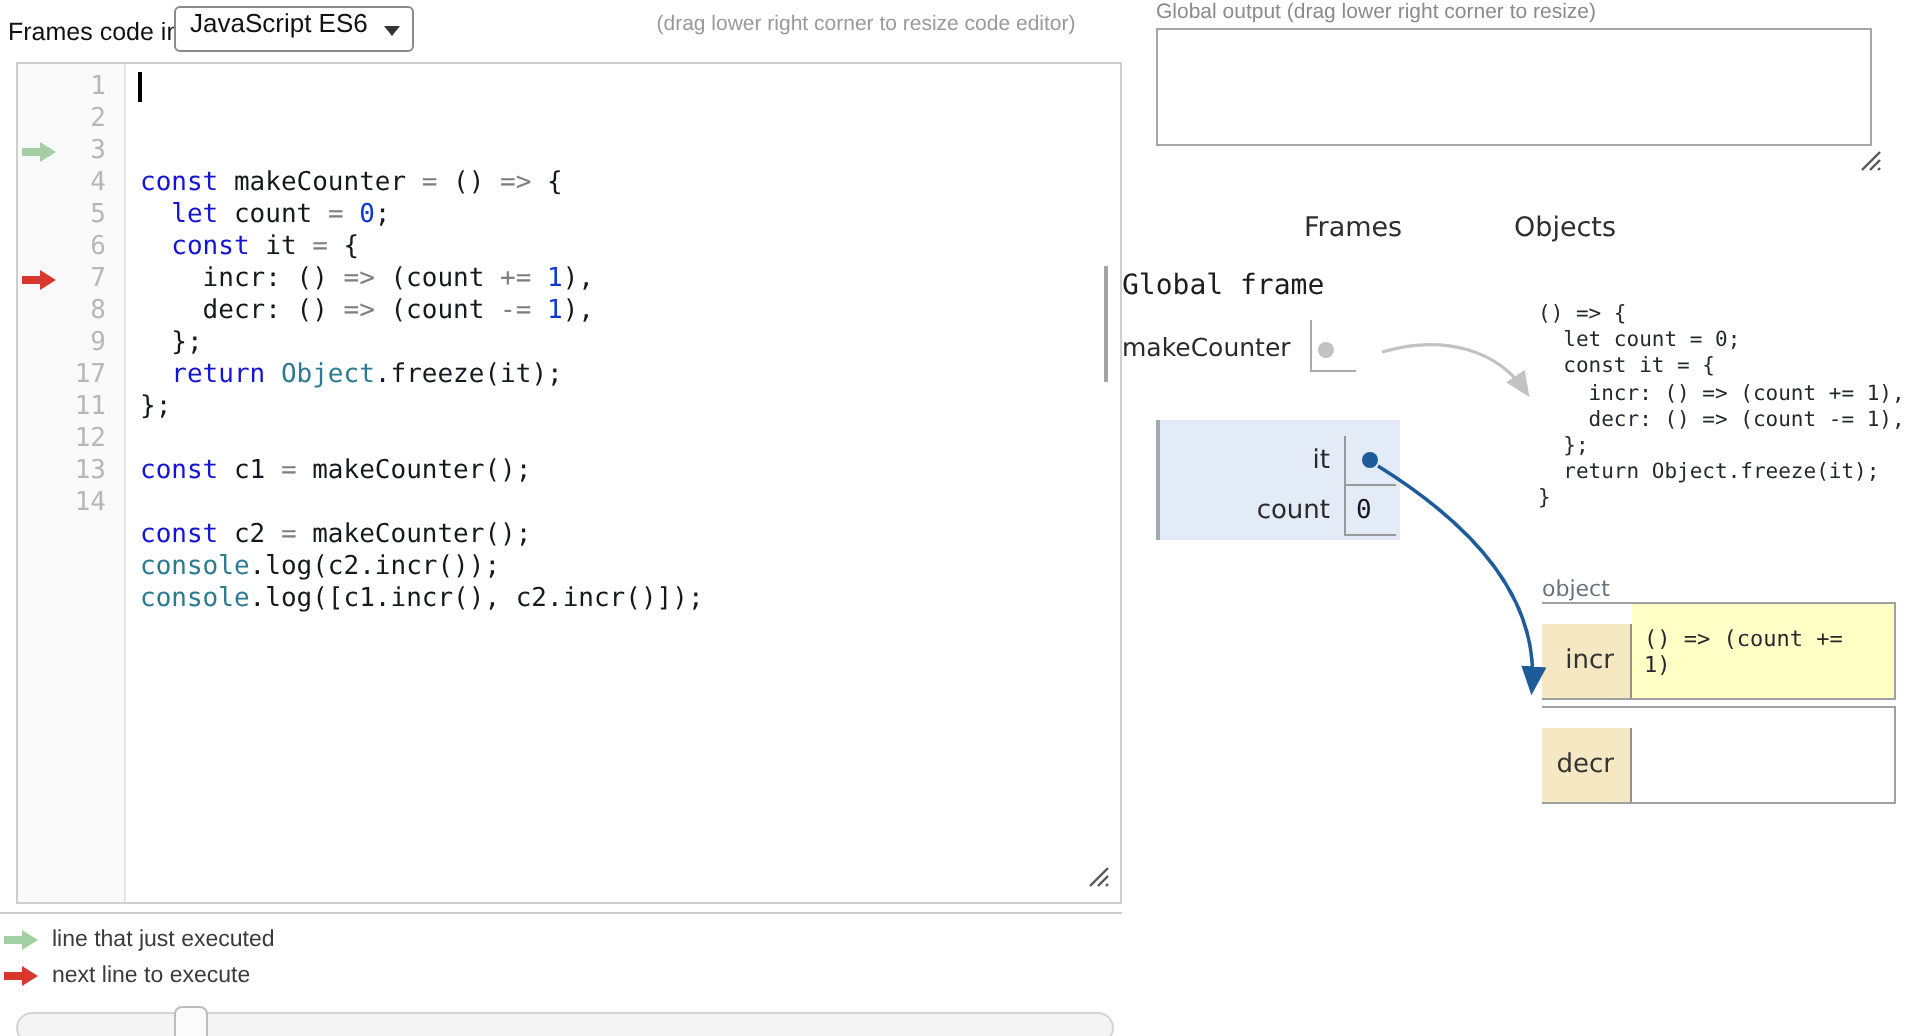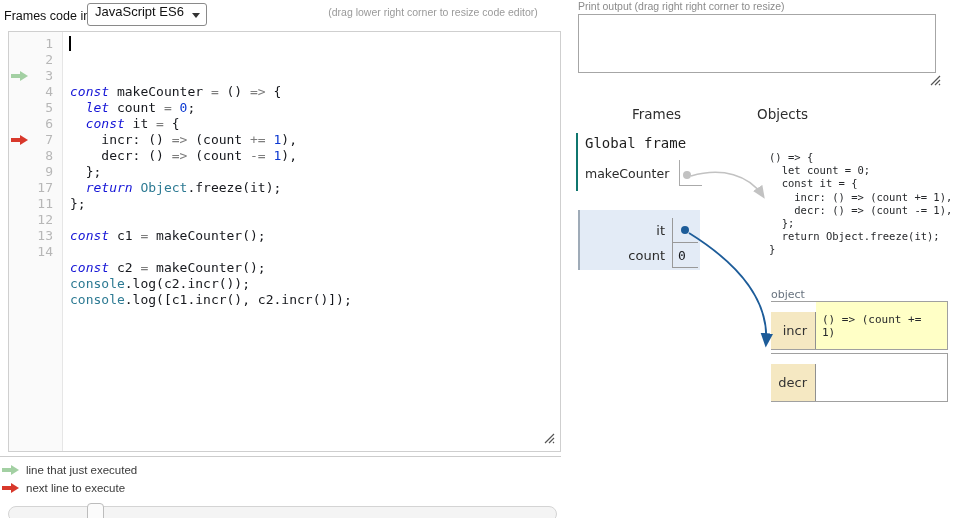--- a/index.html
+++ b/index.html
@@ -25,21 +25,21 @@
 
   
   .editor{position:absolute;left:8px;top:31px;width:553px;height:421px;background:#fff;
     border:1px solid #cfcfcf;display:flex;overflow:hidden;}
   .gutter{width:54px;background:#fafafa;border-right:1px solid #e6e6e6;
     padding:4px 9px 0 0;text-align:right;font-size:13px;line-height:16px;
     color:var(--c-gutter-number);}
   .codearea{flex:1;padding:4px 0 0 7px;font-size:13px;line-height:16px;white-space:pre;
     position:relative;color:var(--c-text);}
   .gl,.cl{height:16px;}
-  .kw{color:var(--c-keyword);font-style:italic;} .num{color:var(--c-number);} .sup{color:var(--c-support);}
+  .kw{color:var(--c-keyword);} .num{color:var(--c-number);} .sup{color:var(--c-support);}
   .op{color:var(--c-operator);} .tx{color:var(--c-text);}
   .cursor{position:absolute;left:6px;top:4px;width:2px;height:15px;background:#000;}
 
   .arrow{position:absolute;width:17px;height:10px;}
   .arrow .shaft{position:absolute;left:0;top:3px;width:9px;height:4px;}
   .arrow .head{position:absolute;left:9px;top:0;width:0;height:0;
     border-top:5px solid transparent;border-bottom:5px solid transparent;border-left:8px solid;}
   .arrow.prev .shaft{background:var(--c-arrow-prev);}
   .arrow.prev .head{border-left-color:var(--c-arrow-prev);}
   .arrow.next .shaft{background:var(--c-arrow-next);}
@@ -58,24 +58,24 @@
   .slider-handle{position:absolute;top:-4px;width:17px;height:19px;background:#fbfbfb;
     border:1px solid #bcbcbc;border-radius:4px;}
 
   
   .print-label{position:absolute;left:578px;top:0;font-size:10.5px;color:#8b8b8b;}
   .print-box{position:absolute;left:578px;top:14px;width:358px;height:59px;
     border:1px solid #a6a6a6;background:#fff;resize:none;outline:none;
     font-family:"DejaVu Sans Mono",monospace;font-size:12px;padding:3px;}
   .panel-header{position:absolute;top:106px;font-size:13.5px;color:#2e2e2e;
     font-family:"DejaVu Sans","Liberation Sans",sans-serif;}
-  #frames-header{left:632px;} #objects-header{left:757px;}
-
-  .global-frame{position:absolute;left:576px;top:133px;height:58px;
-    border-left:2px solid #0f766e;padding:2px 0 0 7px;}
+  #frames-header{left:652px;} #objects-header{left:757px;}
+
+  .global-frame{position:absolute;left:552px;top:133px;height:58px;
+    border-left:2px solid #a3a3a3;padding:2px 0 0 7px;}
   .gf-title{font-family:"DejaVu Sans Mono",monospace;font-size:14px;color:#1d1d1d;}
   .vrow{display:flex;align-items:center;height:26px;margin-top:9px;}
   .vname{font-family:"DejaVu Sans","Liberation Sans",sans-serif;font-size:12.5px;
     color:#2a2a2a;margin-right:10px;}
   .vcell{width:23px;height:26px;border-left:1px solid #aaa;border-bottom:1px solid #aaa;
     position:relative;font-family:"DejaVu Sans Mono",monospace;font-size:13px;color:#16181d;
     display:flex;align-items:center;padding-left:5px;}
   .dot{position:absolute;width:8px;height:8px;border-radius:50%;background:var(--c-pointer-gray);}
 
   .inner-frame{position:absolute;left:578px;top:210px;width:122px;height:60px;
@@ -158,21 +158,21 @@
   <span class="arrow next">
       <span class="shaft"></span>
       <span class="head"></span>
     </span>
   <span class="legend-label">next line to execute</span>
 </div>
 <div class="slider">
   <div class="slider-handle" id="slider-handle" style="left: 14.2%;"></div>
 </div>
 
-<div class="print-label">Print output (drag right right corner to resize)</div>
+<div class="print-label">Global output (drag lower right corner to resize)</div>
 <textarea class="print-box" readonly="" style=""></textarea>
 <div class="grip" style="left:930px;top:75px;">
   <svg width="11" height="11" viewBox="0 0 11 11">
       <path d="M1 10 L10 1 M5 10 L10 5 M9 10 L10 9" stroke="#555" stroke-width="1.2" fill="none"></path>
     </svg>
 </div>
 
 <div class="panel-header" id="frames-header">Frames</div>
 <div class="panel-header" id="objects-header">Objects</div>
 

